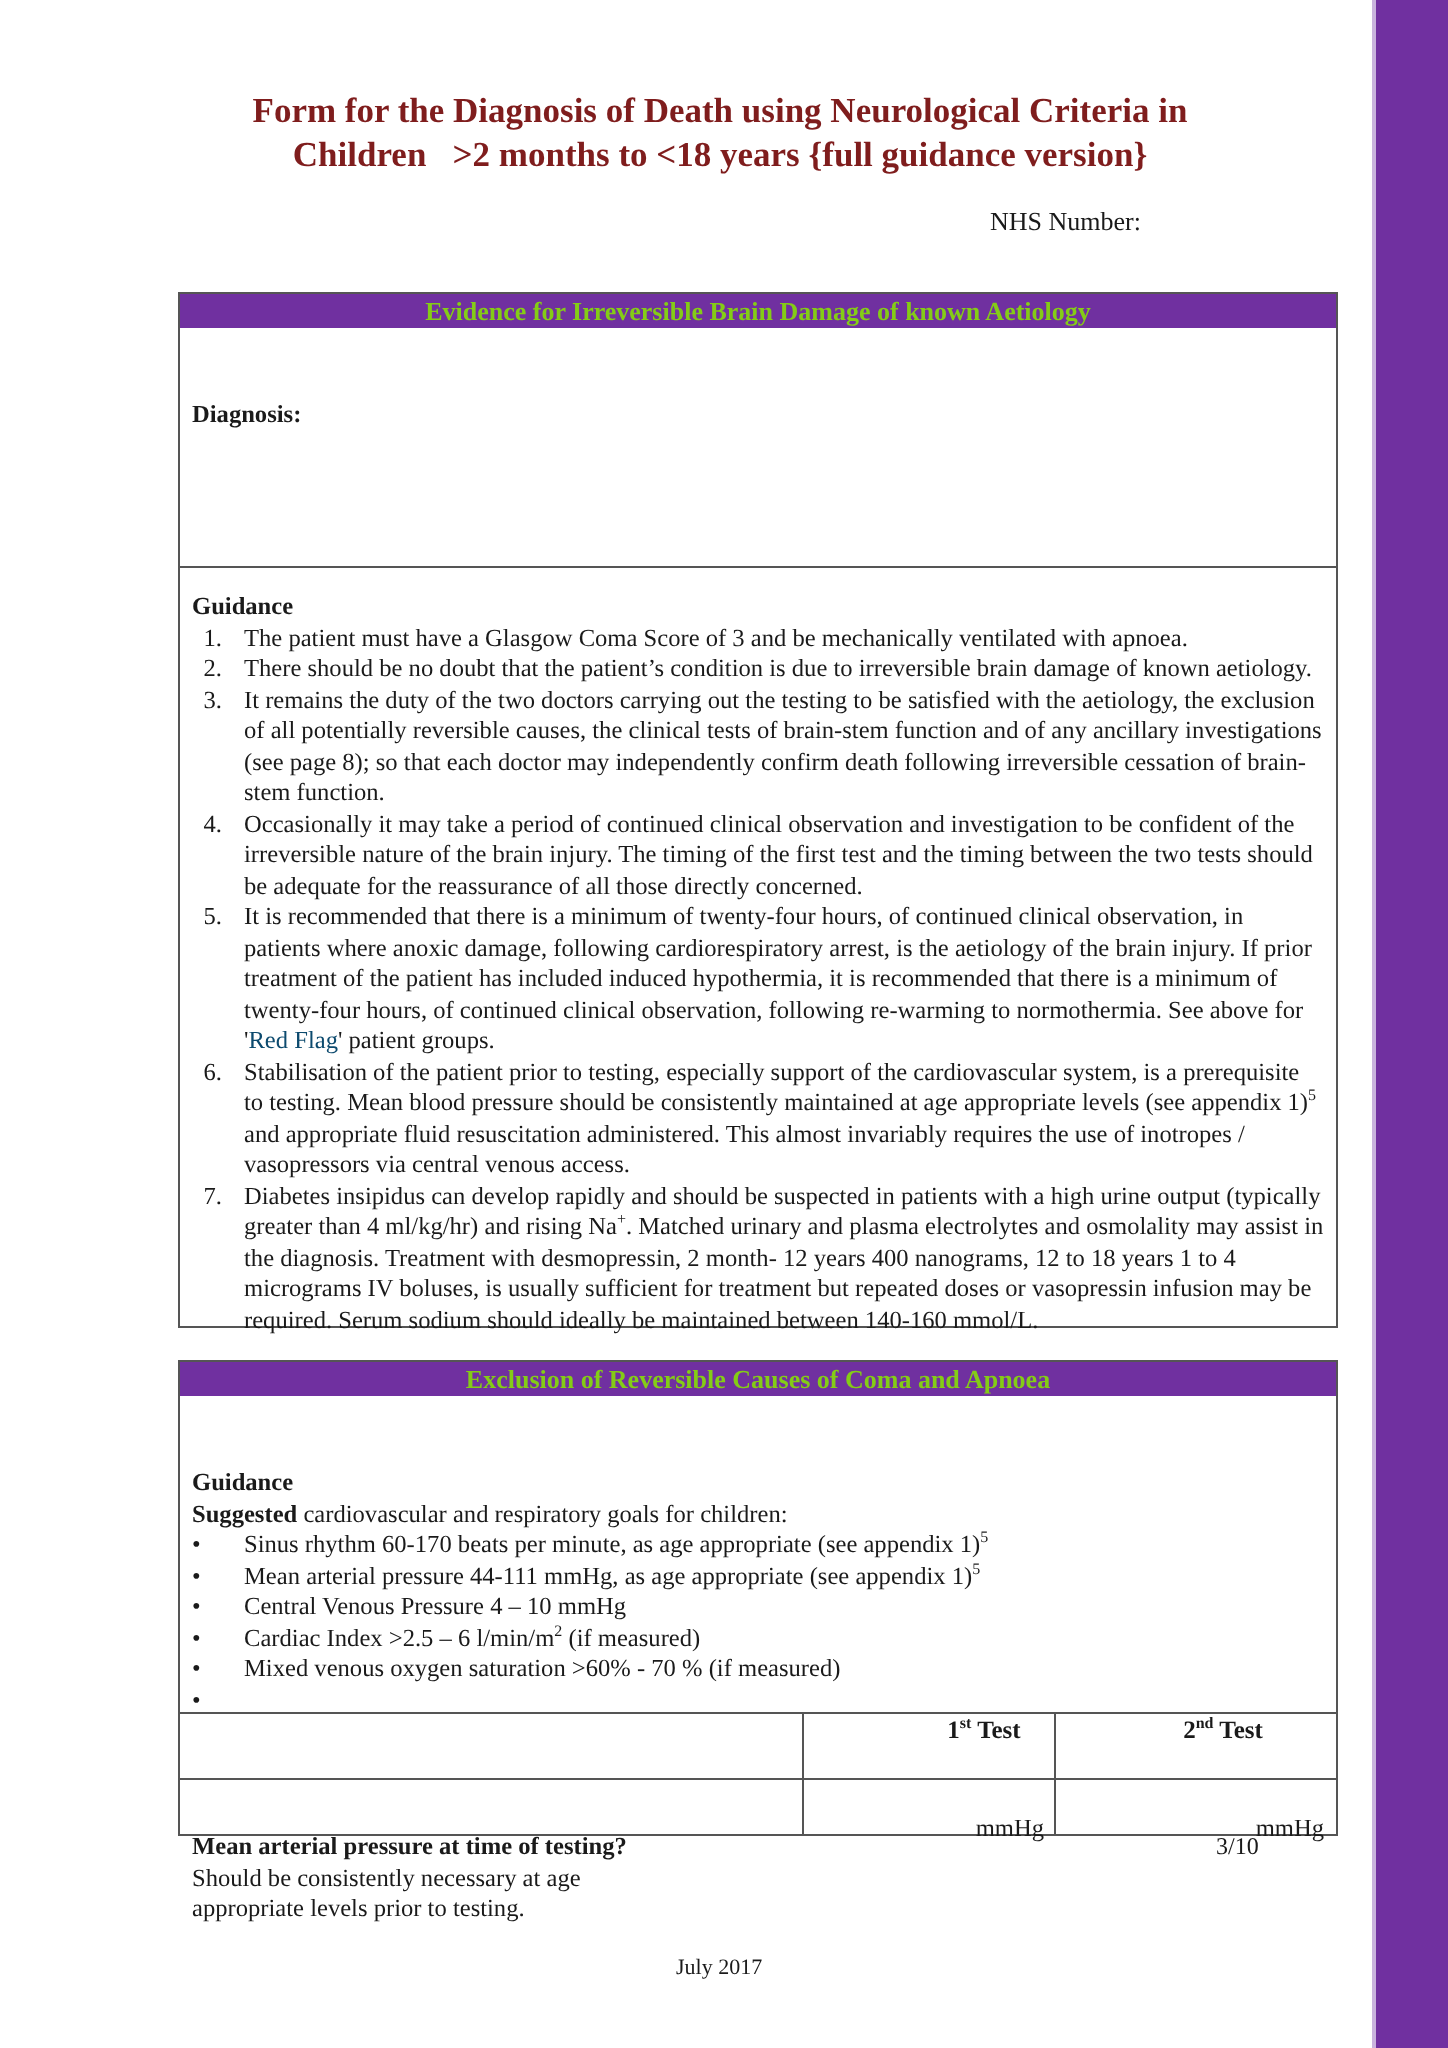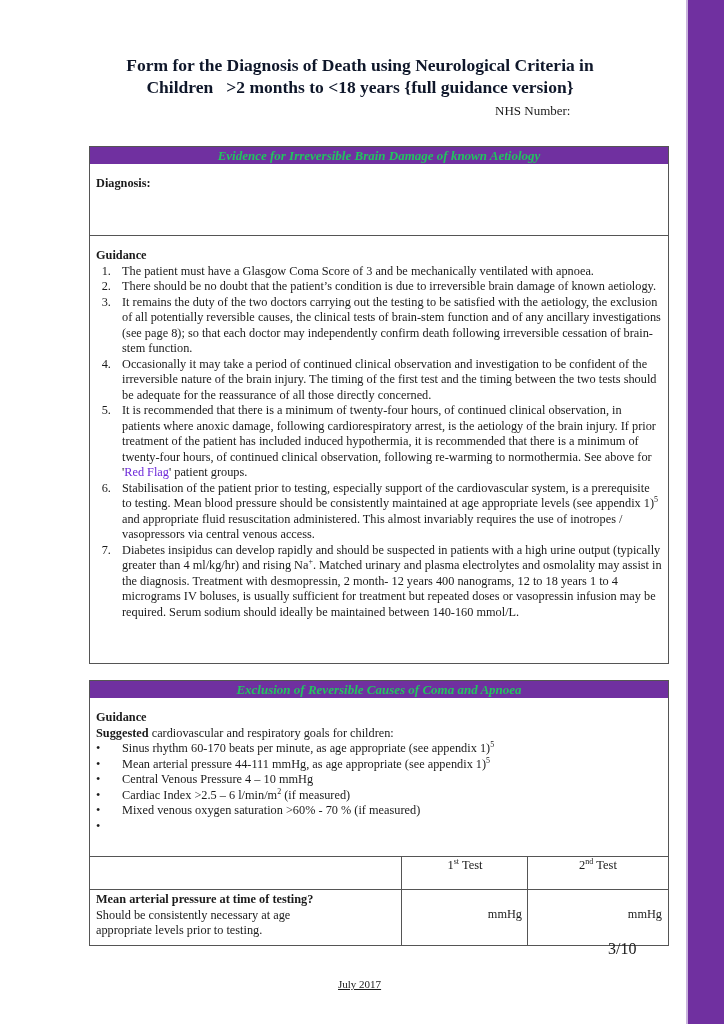--- a/index.html
+++ b/index.html
@@ -1,51 +1,51 @@
 <!DOCTYPE html>
 <html><head>
 <meta charset="utf-8">
 <style>
   html, body { margin:0; padding:0; }
   body { width:724px; height:1024px; position:relative; background:#ffffff; overflow:hidden;
          font-family:"Liberation Serif","DejaVu Serif",serif; color:#1a1a1a; }
   .sidebar { position:absolute; left:688px; top:0; width:36px; height:1024px; background:#7030a0; }
   .sidebar-edge { position:absolute; left:686px; top:0; width:2px; height:1024px; background:#c9b3dd; }
   .title { position:absolute; left:90px; top:44px; width:540px; text-align:center; font-weight:bold;
-           font-size:17.5px; line-height:22px; color:#0f172a;margin-top:10px; }
+           font-size:17.5px; line-height:22px; color:#7f1d1d; }
   .patient-name { position:absolute; left:94px; top:103px; font-weight:bold; font-size:13px;margin-top:46px; }
   .nhs-number { position:absolute; left:495px; top:103px; font-weight:normal; font-size:13px; }
   .tbl { position:absolute; left:89px; width:580px; border:1.5px solid #555; box-sizing:border-box; }
   .tbl1 { top:146px; height:518px; }
-  .tbl2 { top:680px; height:266px; }
+  .tbl2 { top:680px; height:238px; }
   .hdr { background:#7030a0; color:#fff; text-align:center; font-weight:bold; font-size:13px;
          height:17px; line-height:17px; }
-  .hdr span { color:#22c55e;font-style:italic; }
-  .cell { padding:12px 6px; font-size:12.3px; line-height:15.5px; }
+  .hdr span { color:#84cc16; }
+  .cell { padding:12px 6px; font-size:12.3px; line-height:15.5px;margin-top:24px; }
   .b { font-weight:bold; }
   .sep { border-top:1.2px solid #555; }
   ol { margin:0; padding:0 0 0 18px; }
   ol li { padding-left:8px; }
   ul { margin:0; padding:0 0 0 18px; list-style:none; }
   ul li { position:relative; padding-left:8px; }
   ul li .dot { position:absolute; left:-18px; top:0; }
-  .red { color:#6d28d9;text-align:center; }
+  .red { color:#0c4a6e;text-align:center; }
   sup { font-size:8px; line-height:0; vertical-align:super; }
   .grid { position:absolute; left:0; right:0; top:175px; bottom:0; border-top:1.2px solid #555; }
   .grid .row { position:absolute; left:0; right:0; }
   .grid .r1 { top:0; height:32px; }
   .grid .r2 { top:32px; bottom:0; border-top:1.2px solid #555; }
   .col { position:absolute; top:0; bottom:0; }
   .c1 { left:0; width:311px; }
   .c2 { left:311px; width:126px; border-left:1.2px solid #555; }
   .c3 { left:437px; right:0; border-left:1.2px solid #555; }
-  .colhead { text-align:center; font-weight:normal; font-size:12.5px; padding-top:1px; }
+  .colhead { text-align:center; font-weight:bold; font-size:12.5px; padding-top:1px;padding-left:27px; }
   .unit { position:absolute; right:6px; top:17px; font-size:12.3px; }
-  .footer-date { position:absolute; left:338px; top:978px; font-size:11px;text-decoration:underline; }
-  .footer-page { position:absolute; left:608px; top:940px; font-size:16px; }
+  .footer-date { position:absolute; left:338px; top:978px; font-size:11px; }
+  .footer-page { position:absolute; left:608px; top:916px; font-size:12px; }
 </style>
 </head>
 <body>
 
 <div class="sidebar-edge"></div>
 <div class="sidebar"></div>
 
 <div class="title">
   <div>Form for the Diagnosis of Death using Neurological Criteria in</div>
   <div style="white-space:pre;">Children   &gt;2 months to &lt;18 years {full guidance version}</div>

